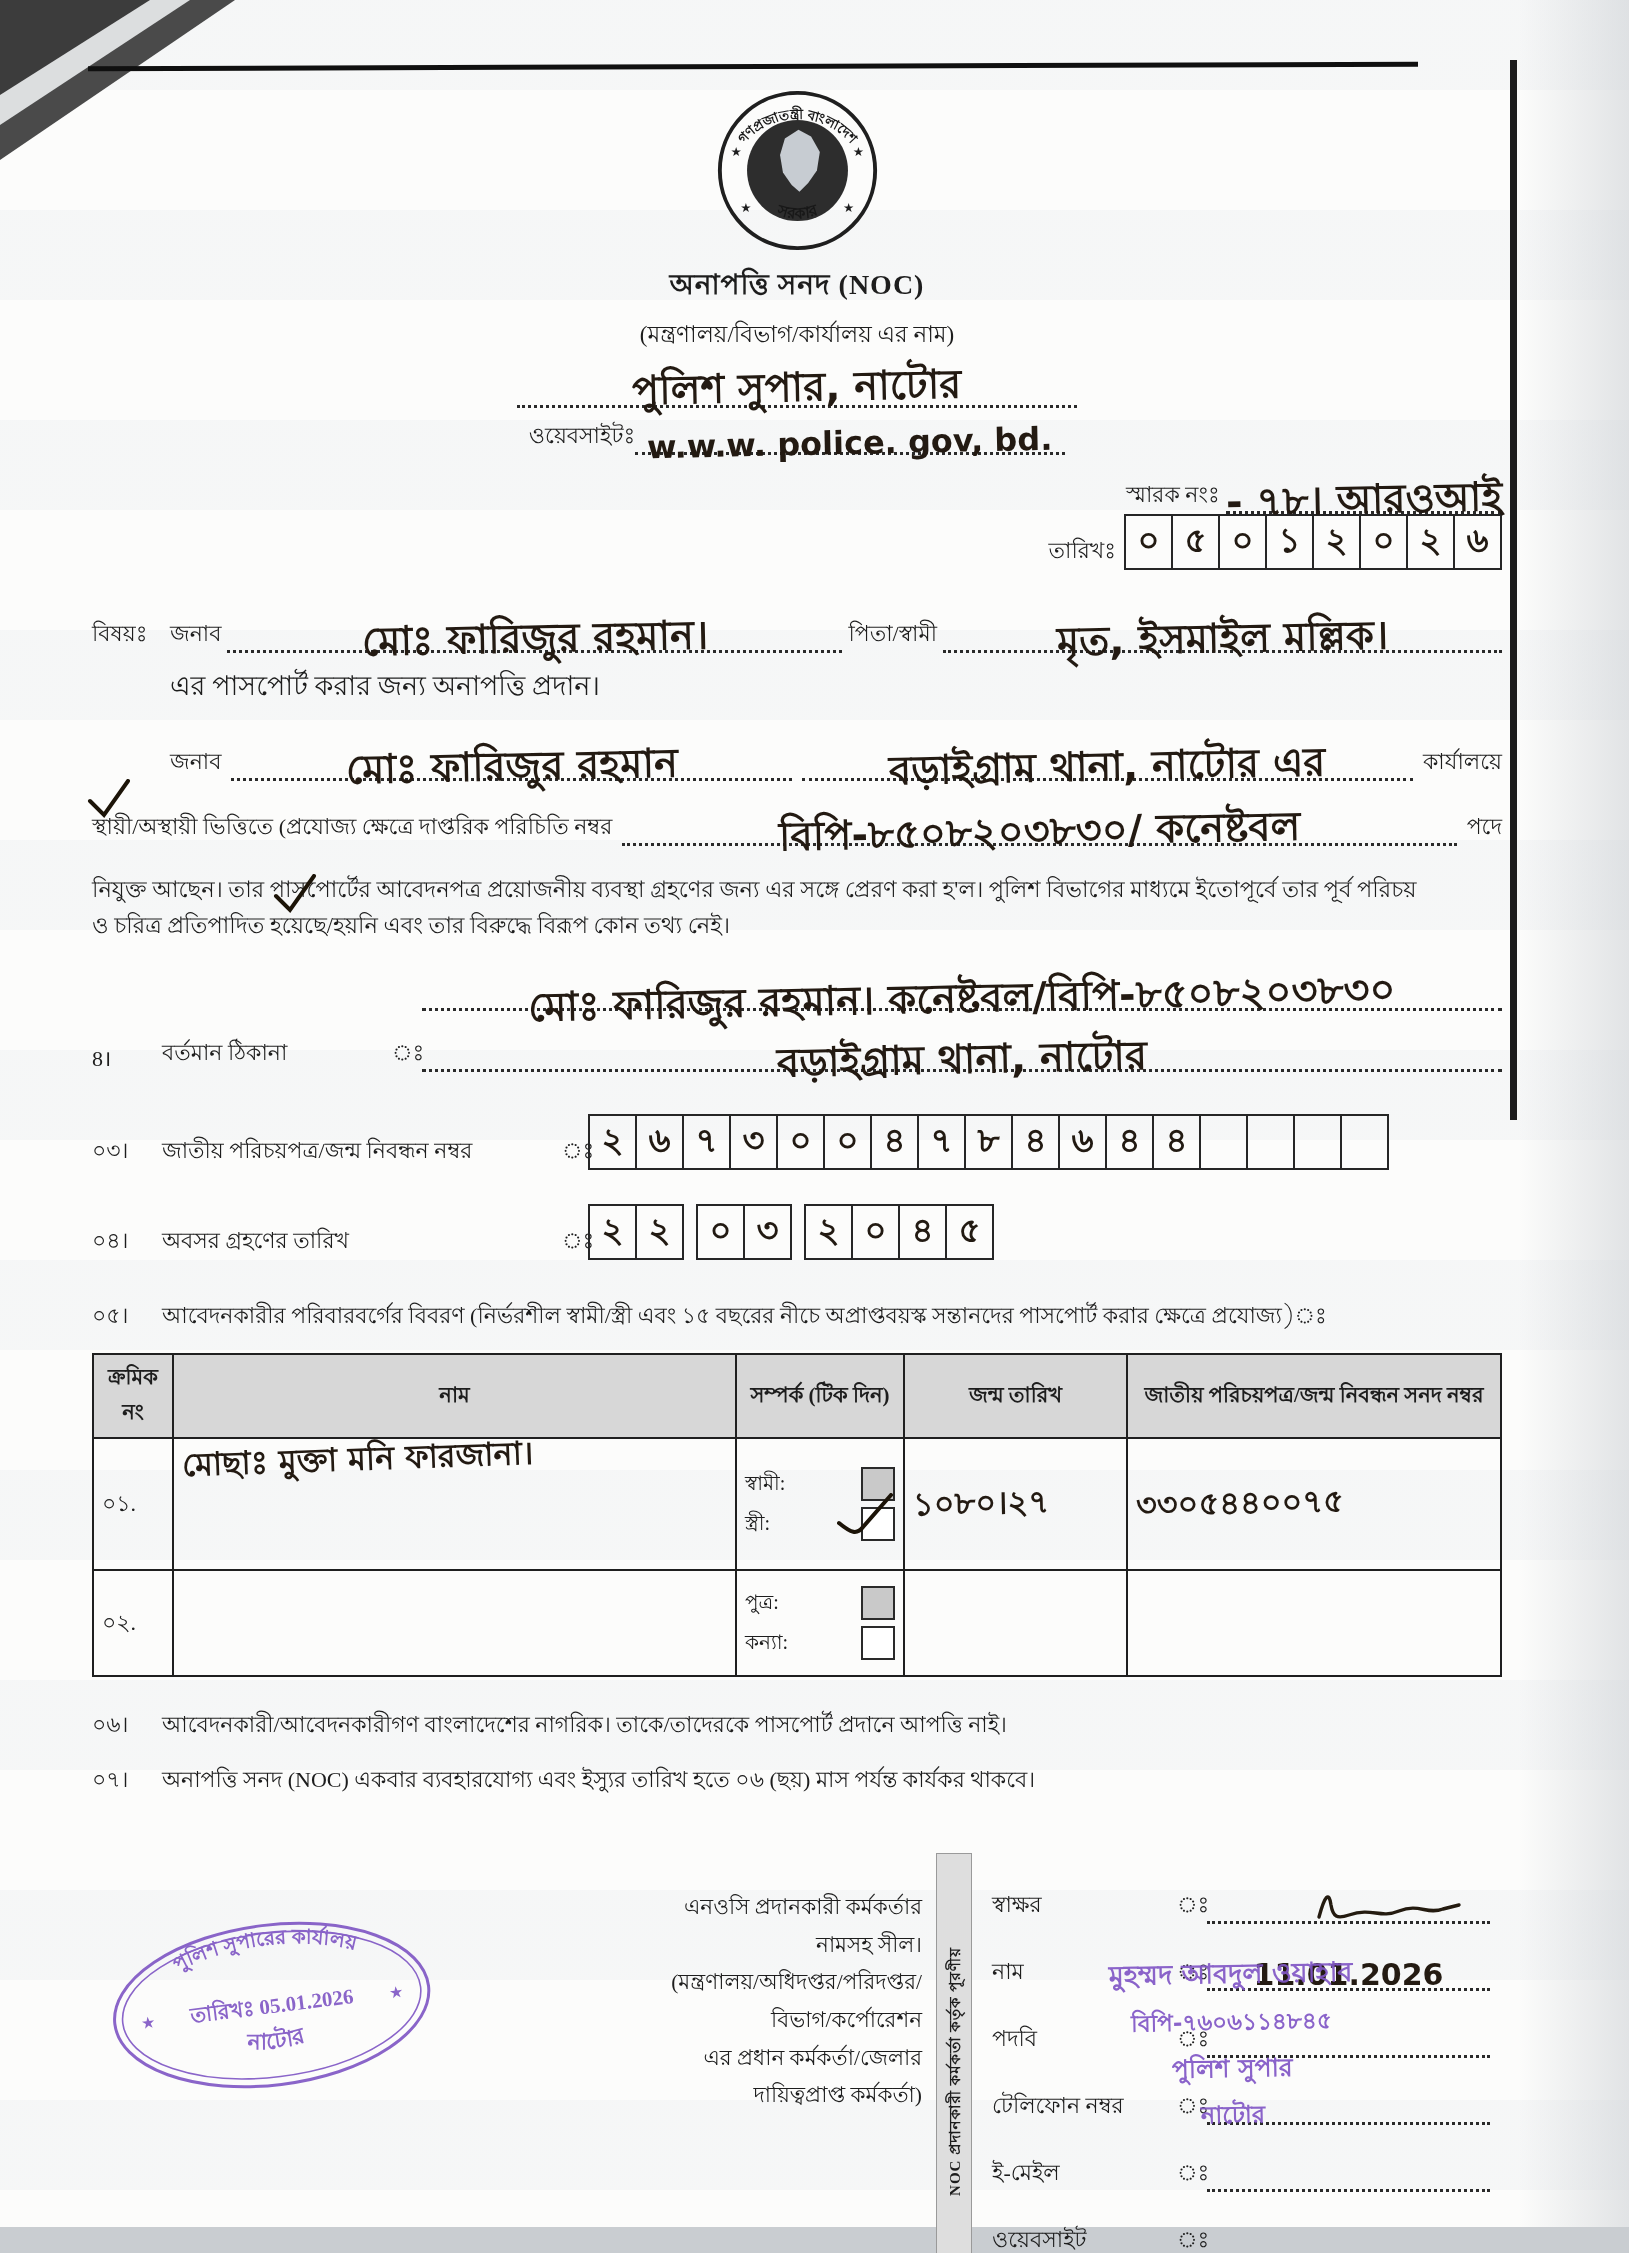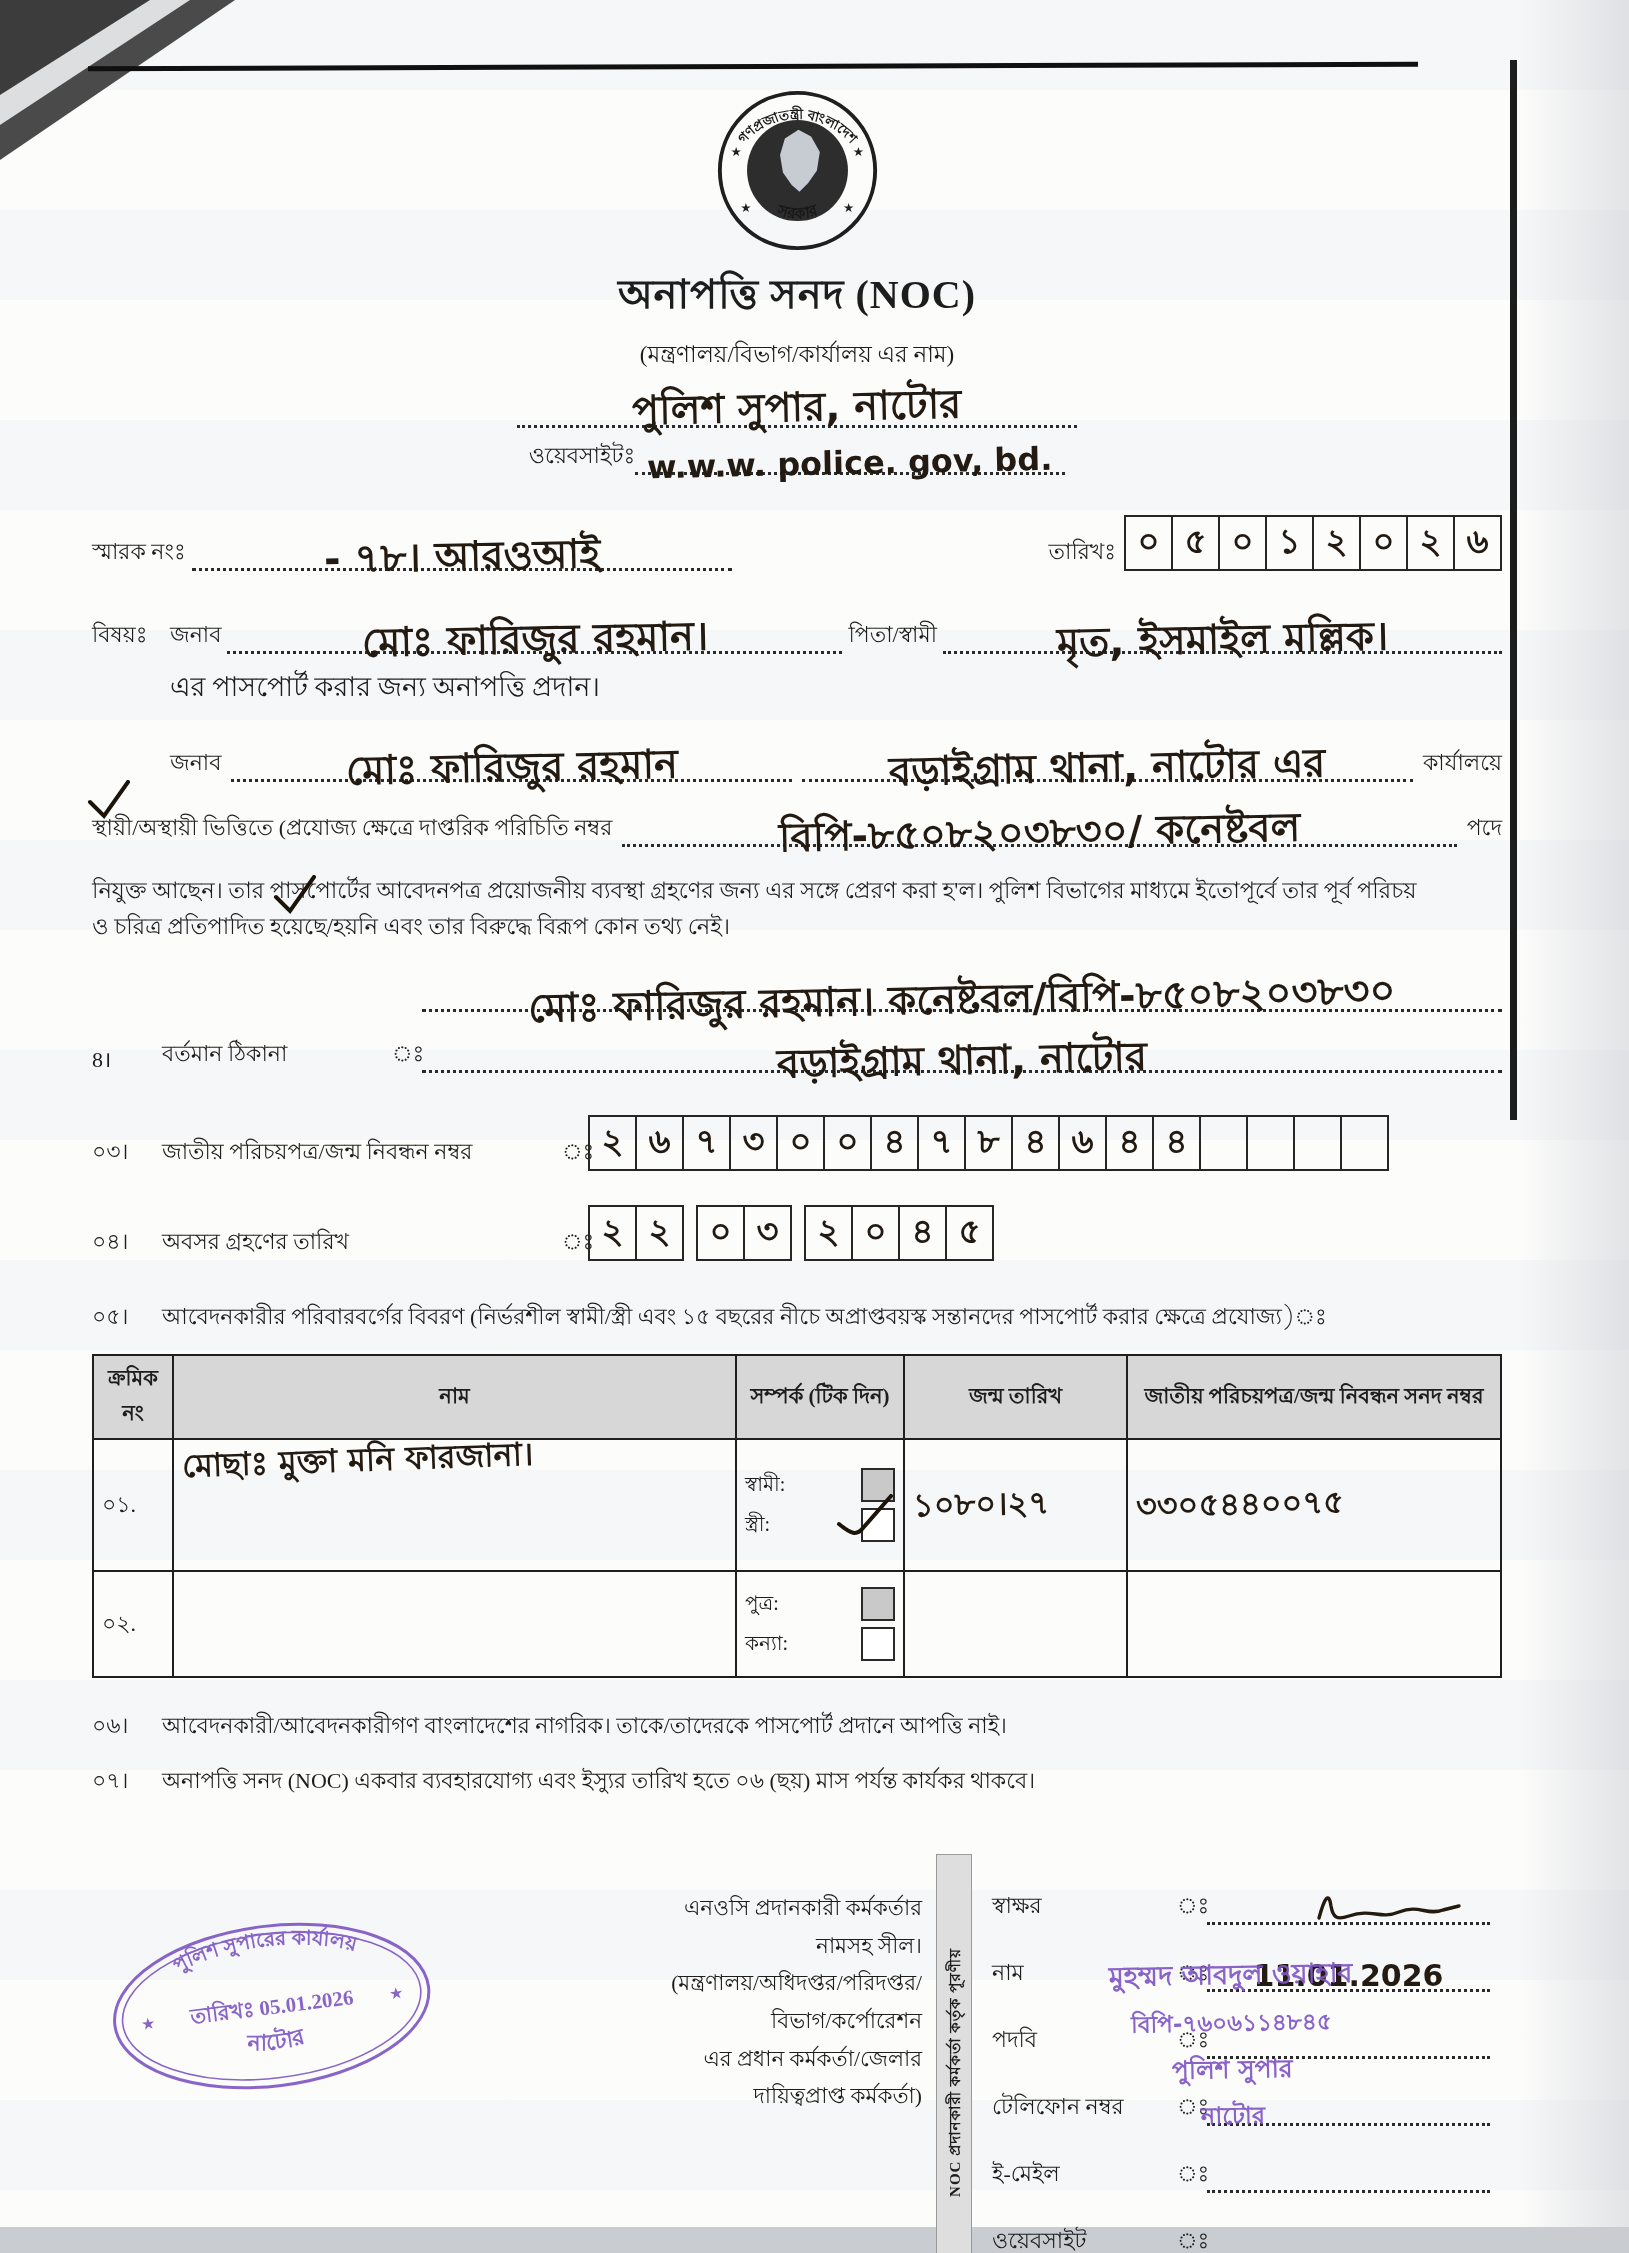--- a/index.html
+++ b/index.html
@@ -17,36 +17,36 @@
   .top-rule{position:absolute;top:64px;left:88px;width:1330px;height:5px;background:#101010;transform:rotate(-.2deg);}
   .right-edge{position:absolute;top:60px;right:112px;width:7px;height:1060px;background:#1c1c1c;}
   .right-band{position:absolute;top:0;right:0;width:110px;height:100%;
         background:linear-gradient(90deg,rgba(210,213,216,.0),rgba(203,207,211,.55));}
   .bottom-band{position:absolute;bottom:0;left:0;width:100%;height:26px;background:#c9cdd1;}
 
   .content{position:absolute;left:92px;top:60px;width:1410px;}
 
   .center{text-align:center;}
   .hdr-emblem{margin:28px auto 4px;width:165px;}
-  .form-title{font-size:40px;font-weight:bold;letter-spacing:1px;margin-top:6px;text-align:center;}
+  .form-title{font-size:28px;font-weight:bold;letter-spacing:1px;margin-top:6px;text-align:center;}
   .form-sub{font-size:23px;margin-top:6px;}
 
   .hw{font-family:"DejaVu Sans",sans-serif;font-weight:700;color:#231a12;transform:rotate(-1.2deg);display:inline-block;}
   .hw-lg{font-size:40px;line-height:.9;}
   .hw-md{font-size:32px;line-height:.9;}
 
   .dotline{border-bottom:3px dotted #2a2a2a;}
   .fill{display:inline-flex;justify-content:center;align-items:flex-end;border-bottom:3px dotted #2a2a2a;vertical-align:baseline;}
   .fill .hw{margin-bottom:-6px;}
 
   .office-line{margin:14px auto 0;width:560px;}
   .site-line{margin:10px auto 0;font-size:22px;display:flex;justify-content:center;align-items:flex-end;}
 
   .row{display:flex;align-items:flex-end;font-size:22px;}
-  .memo-row{margin-top:40px;justify-content:space-between;align-items:flex-end;}
+  .memo-row{margin-top:22px;justify-content:space-between;align-items:flex-end;flex-direction:column;}
   .boxes{display:inline-flex;}
   .box{width:45px;height:52px;border:2px solid #262626;margin-left:-2px;display:flex;align-items:center;justify-content:center;
        font-family:"DejaVu Sans",sans-serif;font-weight:700;font-size:34px;color:#221a12;}
   .grp .box:nth-child(3){margin-left:12px;}
   .grp .box:nth-child(5){margin-left:12px;}
 
   .lbl{white-space:nowrap;}
   .subject-row{margin-top:46px;}
   .indent1{margin-left:78px;}
   .para{font-size:22.5px;line-height:1.6;margin-top:26px;text-align:justify;}

